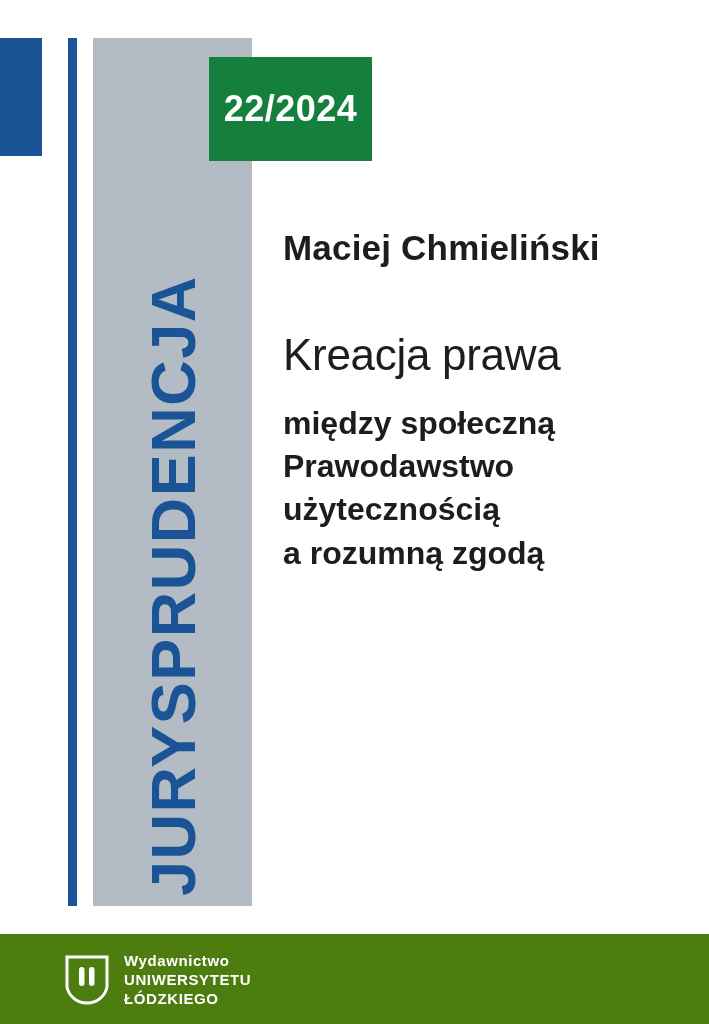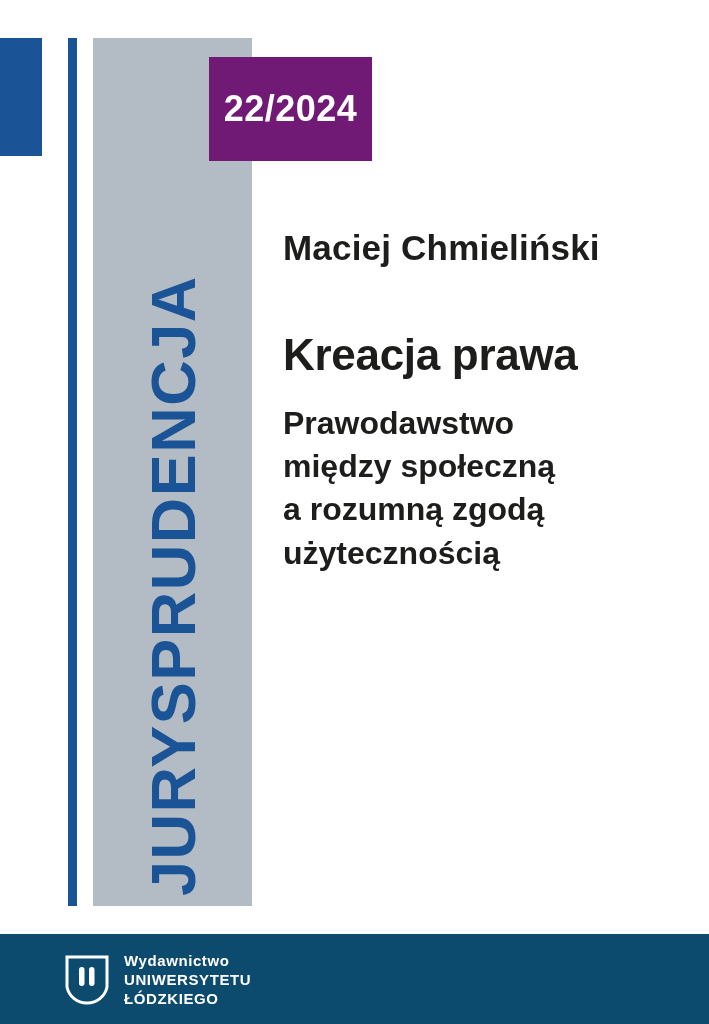--- a/index.html
+++ b/index.html
@@ -68,21 +68,21 @@
     white-space: nowrap;
   }
 
   
   .issue-box {
     position: absolute;
     left: 209px;
     top: 57px;
     width: 163px;
     height: 104px;
-    background: #701a75;
+    background: #15803d;
     display: flex;
     align-items: center;
     justify-content: center;
   }
   .issue-number {
     color: #ffffff;
     font-size: 36px;
     font-weight: bold;
     letter-spacing: 0.5px;
   }
@@ -97,21 +97,21 @@
   .author {
     color: #1d1d1b;
     font-size: 35px;
     font-weight: bold;
     letter-spacing: 0.2px;
     margin: 0 0 62px 0;
   }
   .main-title {
     color: #1d1d1b;
     font-size: 44px;
-    font-weight: bold;
+    font-weight: normal;
     letter-spacing: -0.3px;
     margin: 0 0 22px 0;
   }
   .subtitle {
     color: #1d1d1b;
     font-size: 32px;
     font-weight: bold;
     line-height: 1.35;
     margin: 0;
   }
@@ -119,21 +119,21 @@
     display: block;
   }
 
   
   .footer-bar {
     position: absolute;
     left: 0;
     bottom: 0;
     width: 709px;
     height: 90px;
-    background: #0c4a6e;
+    background: #4d7c0f;
   }
   .publisher {
     position: absolute;
     left: 64px;
     top: 18px;
     display: flex;
     align-items: center;
     gap: 14px;
   }
   .logo-mark {
@@ -179,24 +179,24 @@
   <div class="issue-box">
     <div class="issue-number">22/2024</div>
   </div>
 
   <div class="text-col">
     <div class="author">Maciej Chmieliński</div>
 
     <div class="main-title">Kreacja prawa</div>
 
     <div class="subtitle">
+      <span>między społeczną</span>
       <span>Prawodawstwo</span>
-      <span>między społeczną</span>
+      <span>użytecznością</span>
       <span>a rozumną zgodą</span>
-      <span>użytecznością</span>
     </div>
   </div>
 
   <div class="footer-bar">
     <div class="publisher">
       <div class="logo-mark">
         <svg width="46" height="52" viewBox="0 0 46 52" xmlns="http://www.w3.org/2000/svg">
           <path d="M3 3 H43 V33 A20 20 0 0 1 23 49 A20 20 0 0 1 3 33 Z" fill="none" stroke="#ffffff" stroke-width="3"></path>
           <rect x="15" y="13" width="5.5" height="19" rx="2.7" fill="#ffffff"></rect>
           <rect x="25" y="13" width="5.5" height="19" rx="2.7" fill="#ffffff"></rect>

